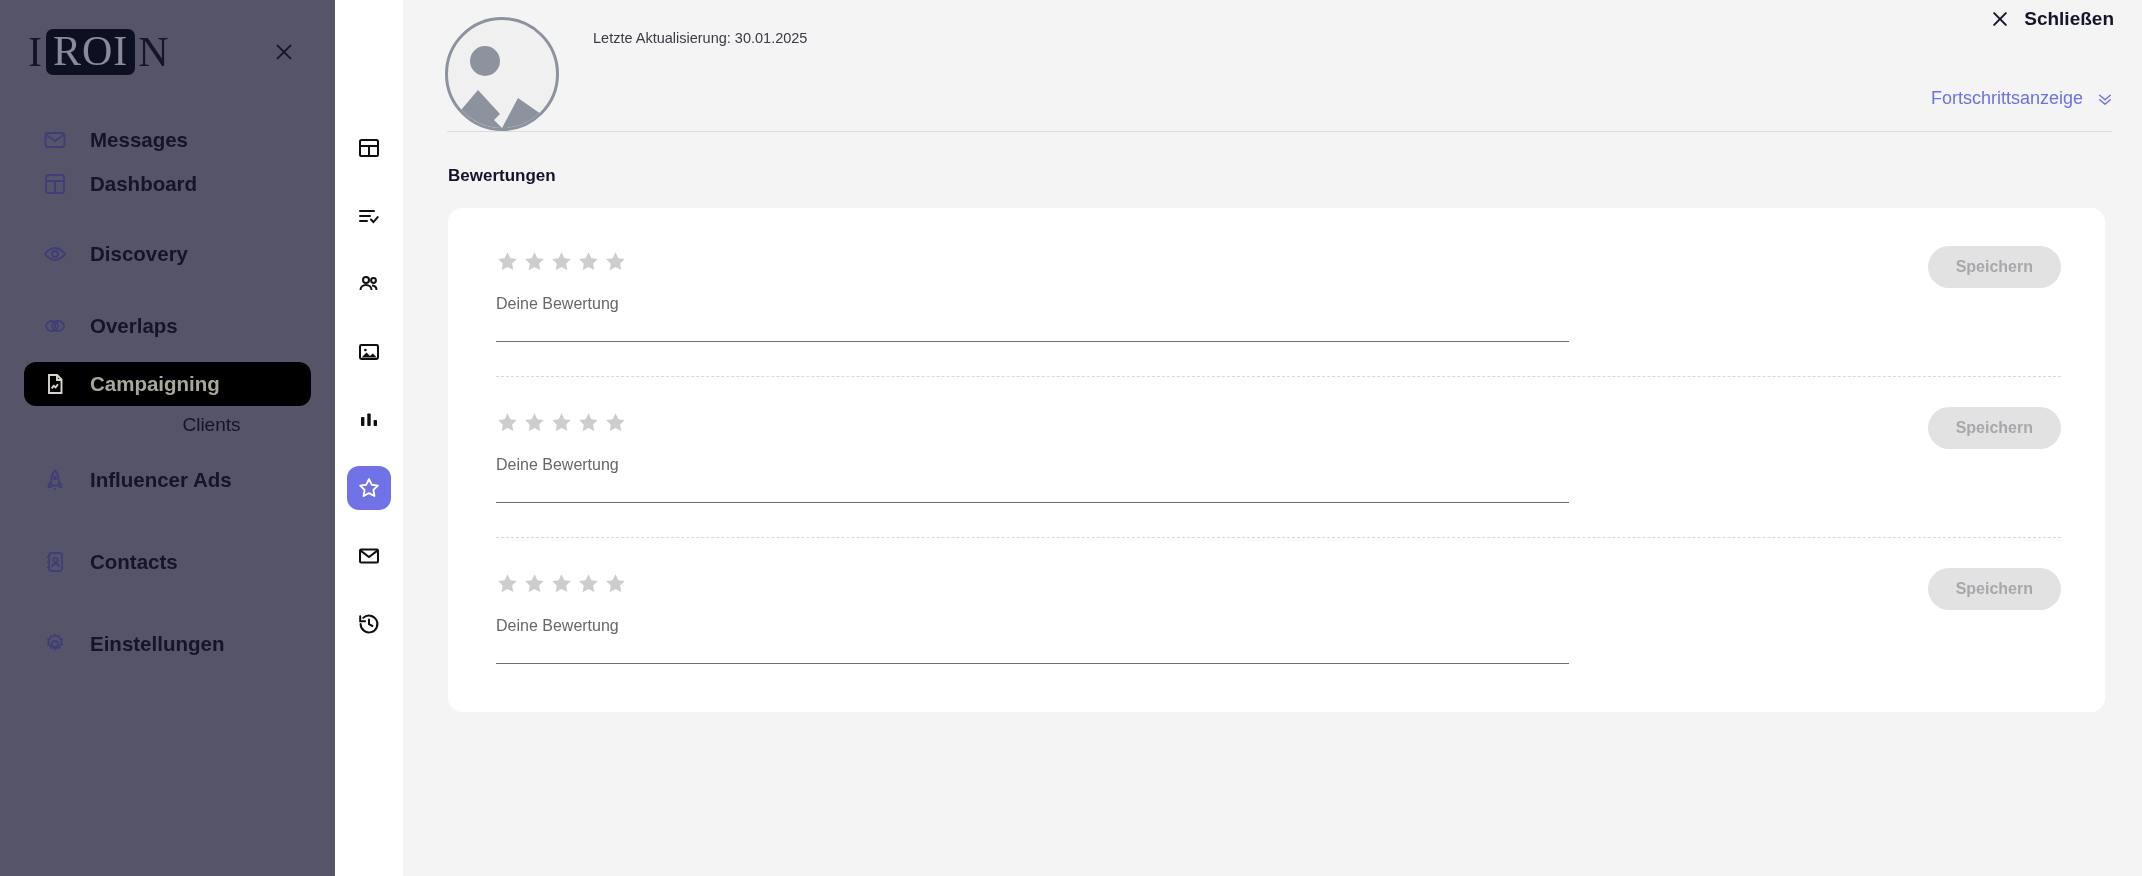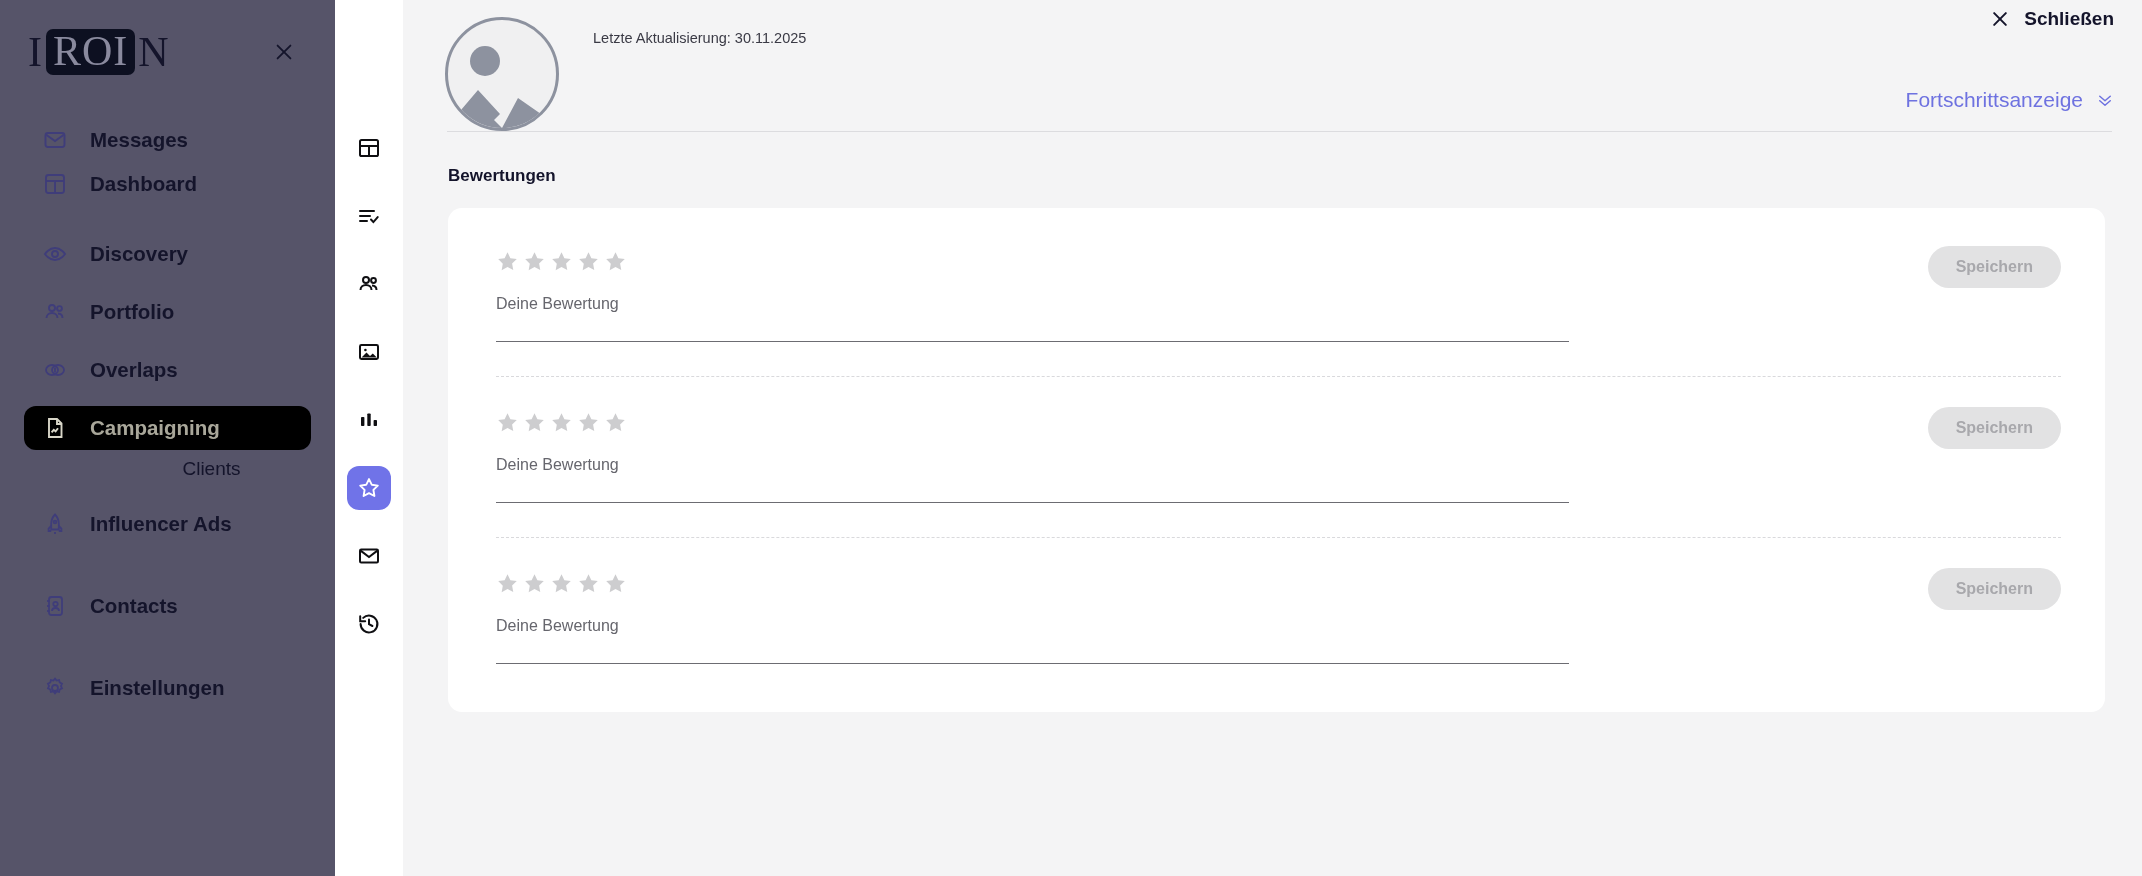--- a/index.html
+++ b/index.html
@@ -142,21 +142,21 @@
   .close-btn {
     position: absolute; right: 28px; top: 8px;
     display: flex; align-items: center; gap: 14px;
     font-size: 19px; font-weight: 700; color: #14142b; cursor: pointer; text-align: right;
   }
   .close-btn svg { display:block; }
 
   .progress-link {
     position: absolute; right: 28px; top: 88px;
     display: flex; align-items: center; gap: 13px;
-    font-size: 21px; color: #6e72e0; cursor: pointer;
+    font-size: 18px; color: #6e72e0; cursor: pointer;
   }
   .progress-link svg { display:block; }
 
   .hrule {
     height: 1px; background: #dcdcdf;
     margin: 0 30px 0 44px;
   }
 
   .section-title {
     font-size: 17px; font-weight: 700; color: #14142b;
@@ -256,31 +256,20 @@
           <svg width="24" height="24" viewBox="0 0 24 24" fill="none" stroke="currentColor" stroke-width="1.9">
               <path d="M2 12s3.8-6 10-6 10 6 10 6-3.8 6-10 6S2 12 2 12z"></path>
               <circle cx="12" cy="12" r="3"></circle>
             </svg>
         </span>
         <span>Discovery</span>
       </div>
 
       <div class="nav-gap-sm"></div>
 
-      <div class="nav-item">
-        <span class="ico">
-          <svg width="24" height="24" viewBox="0 0 24 24" fill="none" stroke="currentColor" stroke-width="1.9">
-              <circle cx="9" cy="8" r="3"></circle>
-              <circle cx="16.5" cy="8.5" r="2.4"></circle>
-              <path d="M3.5 18c0-3 2.5-5 5.5-5s5.5 2 5.5 5"></path>
-              <path d="M15 13.5c2.6.2 4.5 2.1 4.5 4.5"></path>
-            </svg>
-        </span>
-        <span>Portfolio</span>
-      </div>
 
       <div class="nav-gap-sm"></div>
 
       <div class="nav-item">
         <span class="ico">
           <svg width="24" height="24" viewBox="0 0 24 24" fill="none" stroke="currentColor" stroke-width="1.8">
               <ellipse cx="9" cy="12" rx="6" ry="5"></ellipse>
               <ellipse cx="15" cy="12" rx="6" ry="5"></ellipse>
               <line x1="12" y1="9.5" x2="12" y2="14.5"></line>
             </svg>
@@ -434,21 +423,21 @@
         <div class="avatar">
           <span>
             <span class="av-circ"></span>
             <svg class="av-mtn" viewBox="0 0 120 62" preserveAspectRatio="none">
               <path d="M0 62 L34 22 L56 46 L50 52 L58 60 L74 30 L120 62 Z" fill="#8d929f"></path>
             </svg>
           </span>
         </div>
 
         <div class="title-block">
-          <div class="updated">Letzte Aktualisierung: 30.11.2025</div>
+          <div class="updated">Letzte Aktualisierung: 30.01.2025</div>
         </div>
 
         <div class="close-btn">
           <span>
             <svg width="20" height="20" viewBox="0 0 24 24" fill="none" stroke="currentColor" stroke-width="2.4" stroke-linecap="round">
                 <line x1="5" y1="5" x2="19" y2="19"></line>
                 <line x1="19" y1="5" x2="5" y2="19"></line>
               </svg>
           </span>
           <span>Schließen</span>

